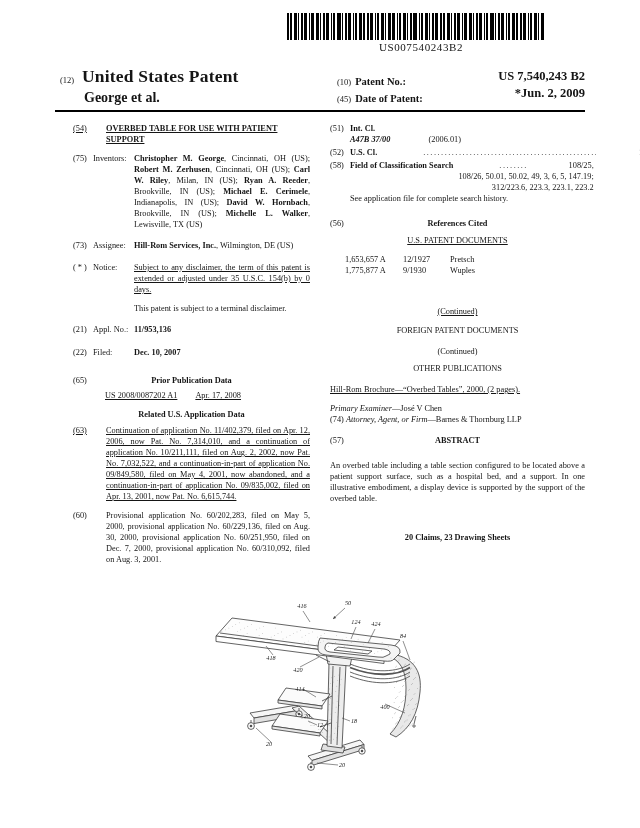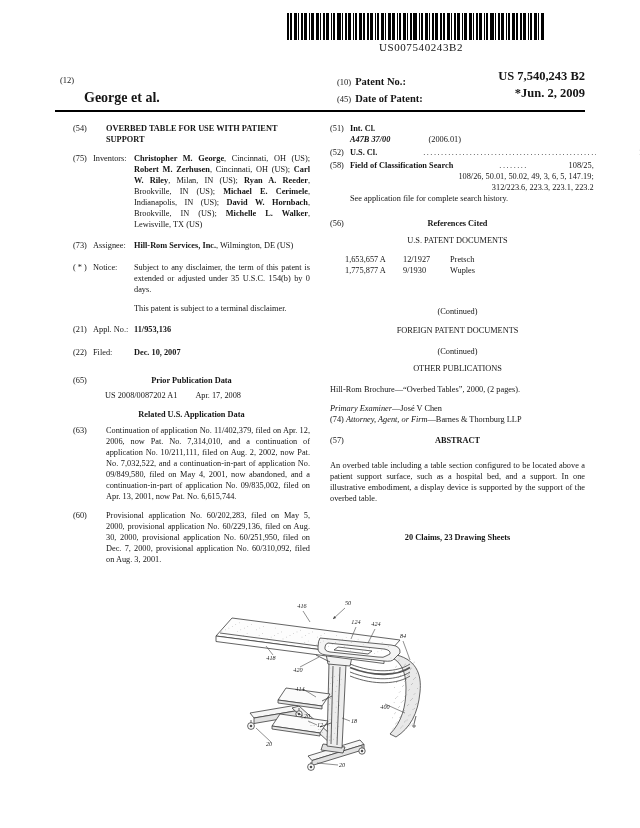--- a/index.html
+++ b/index.html
@@ -30,21 +30,21 @@
   .fbody{flex:1;text-align:justify;}
   .fbody-l{flex:1;}
   .hrow{position:relative;text-align:center;font-weight:bold;}
   .hrow .hnum{position:absolute;left:0;top:0;font-weight:normal;}
   .center{text-align:center;}
   .pubrow{padding-left:32px;display:flex;}
   .pubrow .pdate{margin-left:18px;}
   b{font-weight:bold;}
   i{font-style:italic;}
   .mb2{margin-bottom:2px;}.mb4{margin-bottom:4px;}.mb5{margin-bottom:5px;}
-  .mb6{margin-bottom:6px;}.mb8{margin-bottom:8px;}.mb10{margin-bottom:10px;}
+  .mb6{margin-bottom:6px;}.mb8{margin-bottom:8px;text-decoration:underline;}.mb10{margin-bottom:10px;}
   .mb11{margin-bottom:11px;}.mb12{margin-bottom:12px;}.mb14{margin-bottom:14px;}
   .mb16{margin-bottom:28px;}.mb17{margin-bottom:17px;justify-content:space-between;}
   .mb30{margin-bottom:30px;}.mb32{margin-bottom:32px;}
   .dotline{display:flex;gap:43px;}
   .dots{flex:1;overflow:hidden;white-space:nowrap;letter-spacing:1.5px;padding:0 3px;}
   .ralign{text-align:right;}
   .docrow{display:flex;padding-left:15px;}
   .dnum{width:58px;flex:none;}
   .ddate{width:35px;flex:none;}
   .dname{margin-left:12px;}
@@ -129,20 +129,21 @@
       <rect x="236" y="0" width="3" height="27" fill="#000"></rect>
       <rect x="241" y="0" width="1" height="27" fill="#000"></rect>
       <rect x="243" y="0" width="2" height="27" fill="#000"></rect>
       <rect x="247" y="0" width="3" height="27" fill="#000"></rect>
       <rect x="251" y="0" width="1" height="27" fill="#000"></rect>
       <rect x="254" y="0" width="3" height="27" fill="#000"></rect>
     </svg>
   <div class="barcode-text">US007540243B2</div>
 
   <span class="h-num h-kind">(12)</span>
+  <div class="h-title">United States Patent</div>
   <div class="h-party">George et al.</div>
   <div class="h-r1">
     <span class="h-num">(10)</span><span class="h-rlabel">Patent No.:</span>
     <span class="h-rval">US 7,540,243 B2</span>
   </div>
   <div class="h-r2">
     <span class="h-num">(45)</span><span class="h-rlabel">Date of Patent:</span>
     <span class="h-rval">*Jun. 2, 2009</span>
   </div>
   <div class="h-rule"></div>

